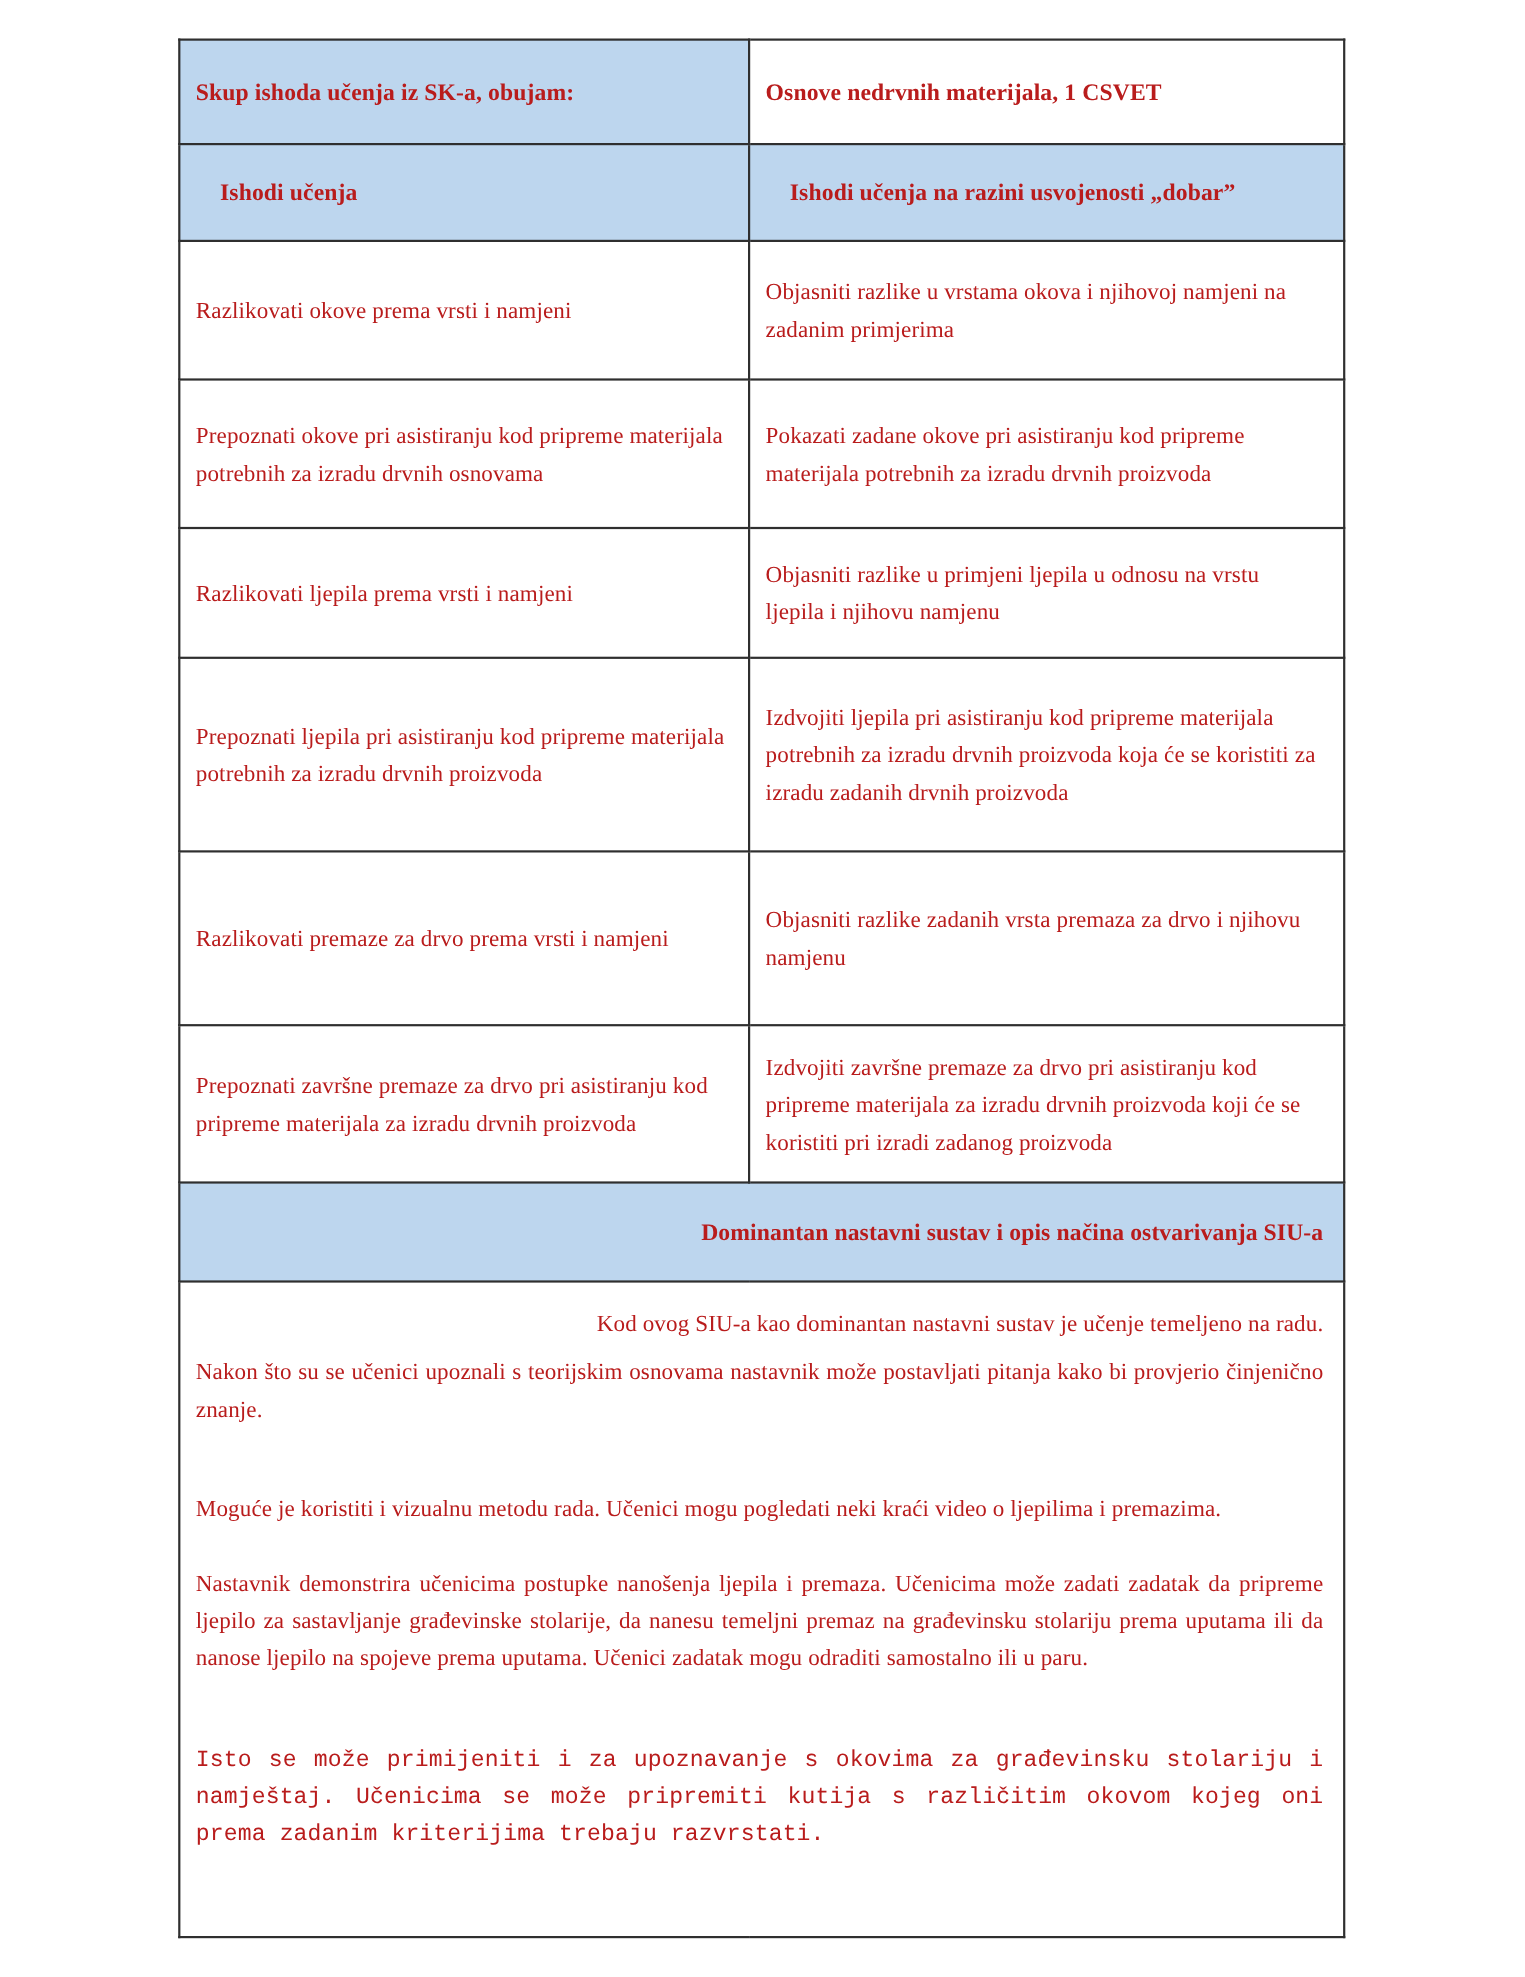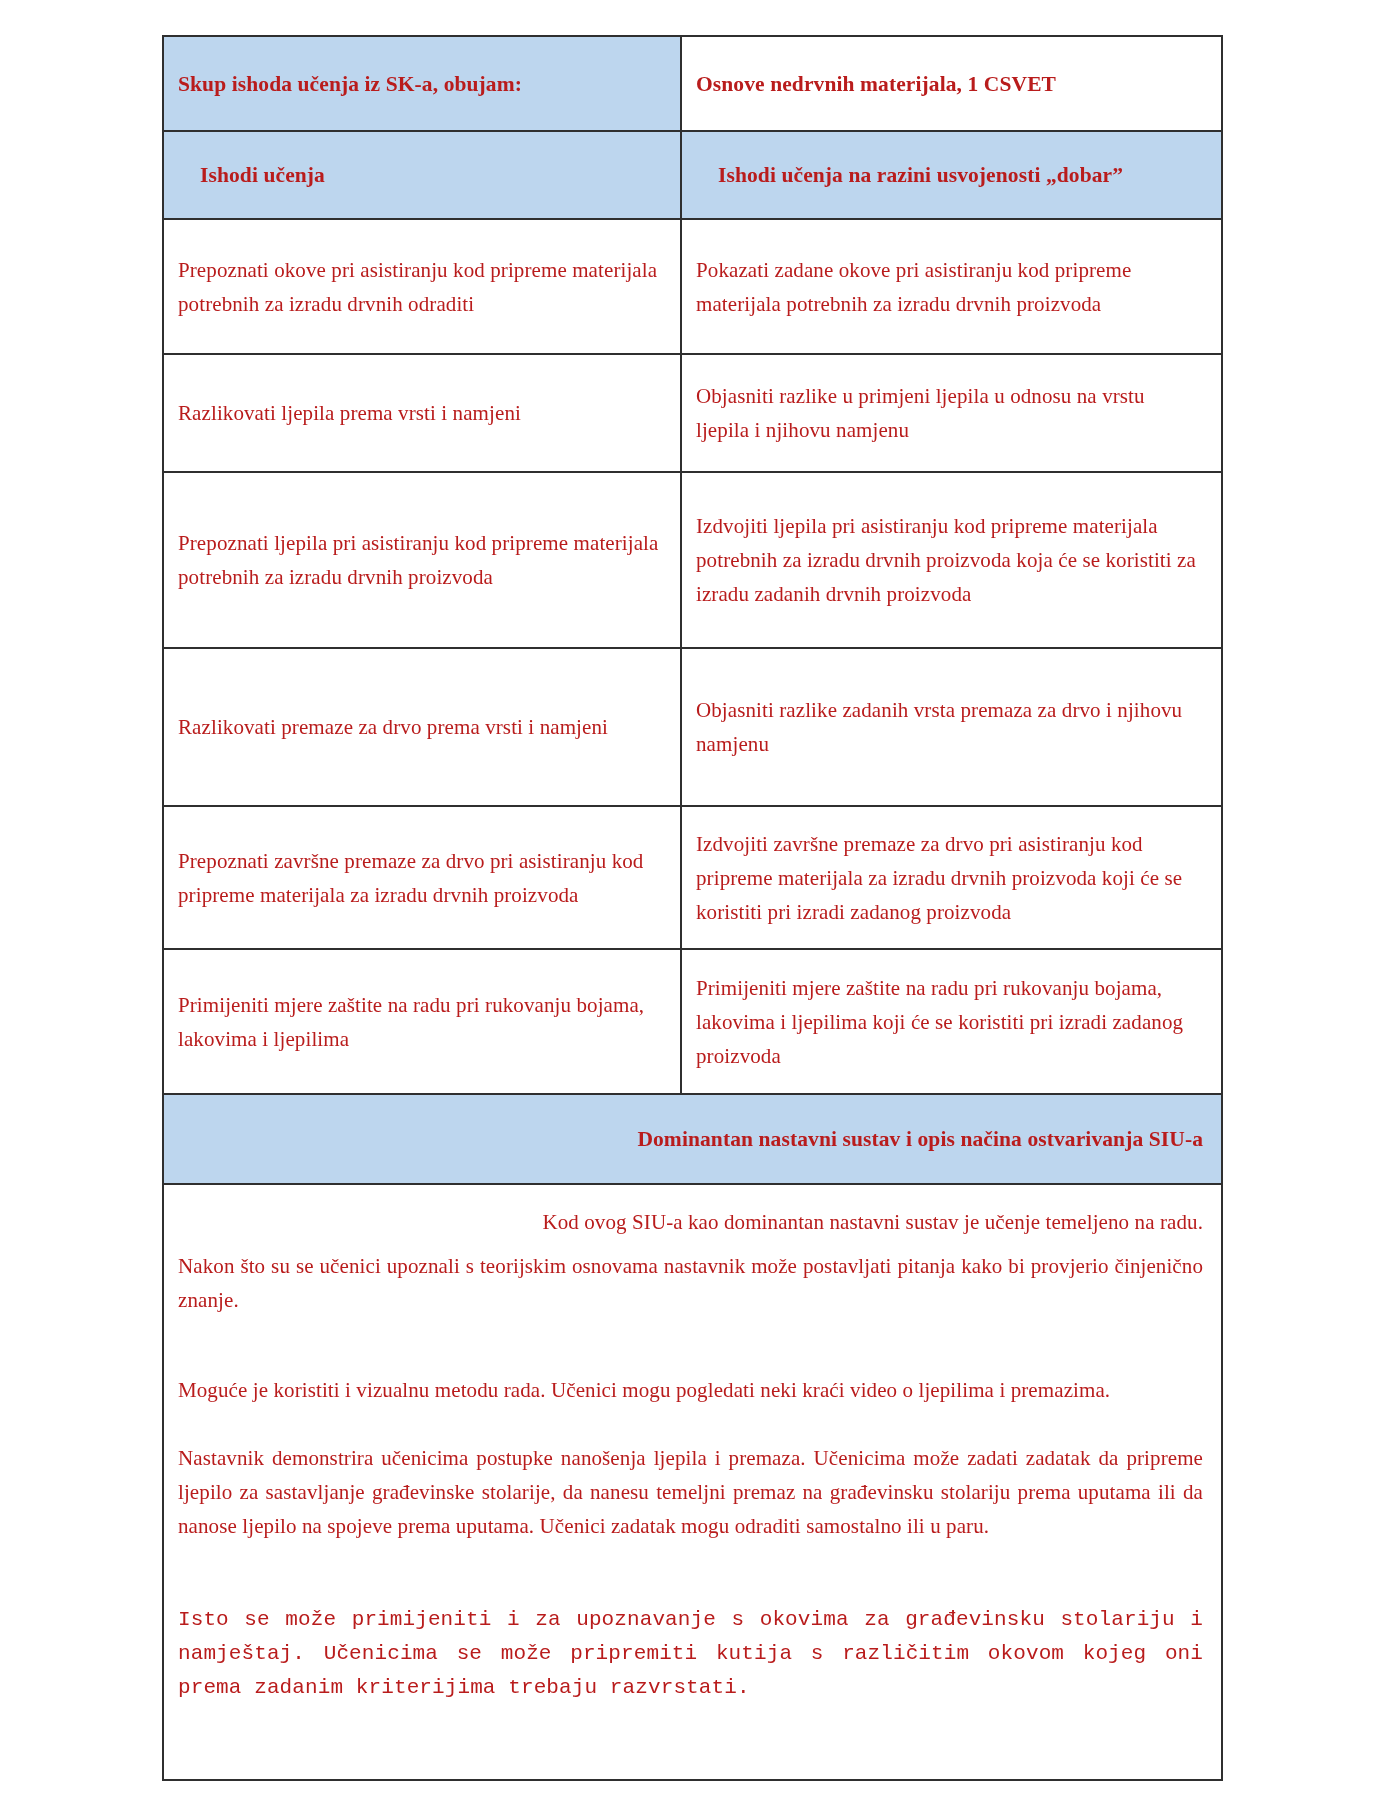--- a/index.html
+++ b/index.html
@@ -73,44 +73,44 @@
       </colgroup>
     <tbody>
       <tr class="r1">
         <td class="blue bold">Skup ishoda učenja iz SK-a, obujam:</td>
         <td class="bold">Osnove nedrvnih materijala, 1 CSVET</td>
       </tr>
       <tr class="r2">
         <td class="blue bold">Ishodi učenja</td>
         <td class="blue bold">Ishodi učenja na razini usvojenosti „dobar”</td>
       </tr>
+      <tr class="r3">
+        <td>Razlikovati okove prema vrsti i namjeni</td>
+        <td>Objasniti razlike u vrstama okova i njihovoj namjeni na zadanim primjerima</td>
+      </tr>
       <tr class="r4">
-        <td>Prepoznati okove pri asistiranju kod pripreme materijala potrebnih za izradu drvnih odraditi</td>
+        <td>Prepoznati okove pri asistiranju kod pripreme materijala potrebnih za izradu drvnih osnovama</td>
         <td>Pokazati zadane okove pri asistiranju kod pripreme materijala potrebnih za izradu drvnih proizvoda</td>
       </tr>
       <tr class="r5">
         <td>Razlikovati ljepila prema vrsti i namjeni</td>
         <td>Objasniti razlike u primjeni ljepila u odnosu na vrstu ljepila i njihovu namjenu</td>
       </tr>
       <tr class="r6">
         <td>Prepoznati ljepila pri asistiranju kod pripreme materijala potrebnih za izradu drvnih proizvoda</td>
         <td>Izdvojiti ljepila pri asistiranju kod pripreme materijala potrebnih za izradu drvnih proizvoda koja će se koristiti za izradu zadanih drvnih proizvoda</td>
       </tr>
       <tr class="r7">
         <td>Razlikovati premaze za drvo prema vrsti i namjeni</td>
         <td>Objasniti razlike zadanih vrsta premaza za drvo i njihovu namjenu</td>
       </tr>
       <tr class="r8">
         <td>Prepoznati završne premaze za drvo pri asistiranju kod pripreme materijala za izradu drvnih proizvoda</td>
         <td>Izdvojiti završne premaze za drvo pri asistiranju kod pripreme materijala za izradu drvnih proizvoda koji će se koristiti pri izradi zadanog proizvoda</td>
       </tr>
-      <tr class="r9">
-        <td>Primijeniti mjere zaštite na radu pri rukovanju bojama, lakovima i ljepilima</td>
-        <td>Primijeniti mjere zaštite na radu pri rukovanju bojama, lakovima i ljepilima koji će se koristiti pri izradi zadanog proizvoda</td>
-      </tr>
       <tr class="rsec">
         <td class="blue bold" colspan="2">Dominantan nastavni sustav i opis načina ostvarivanja SIU-a</td>
       </tr>
       <tr class="rtext">
         <td colspan="2">
           <p class="p0">Kod ovog SIU-a kao dominantan nastavni sustav je učenje temeljeno na radu.</p>
           <p class="p1">Nakon što su se učenici upoznali s teorijskim osnovama nastavnik može postavljati pitanja kako bi provjerio činjenično znanje.</p>
           <p class="p2">Moguće je koristiti i vizualnu metodu rada. Učenici mogu pogledati neki kraći video o ljepilima i premazima.</p>
           <p class="p3">Nastavnik demonstrira učenicima postupke nanošenja ljepila i premaza. Učenicima može zadati zadatak da pripreme ljepilo za sastavljanje građevinske stolarije, da nanesu temeljni premaz na građevinsku stolariju prema uputama ili da nanose ljepilo na spojeve prema uputama. Učenici zadatak mogu odraditi samostalno ili u paru.</p>
           <p class="p4">Isto se može primijeniti i za upoznavanje s okovima za građevinsku stolariju i namještaj. Učenicima se može pripremiti kutija s različitim okovom kojeg oni prema zadanim kriterijima trebaju razvrstati.</p>

